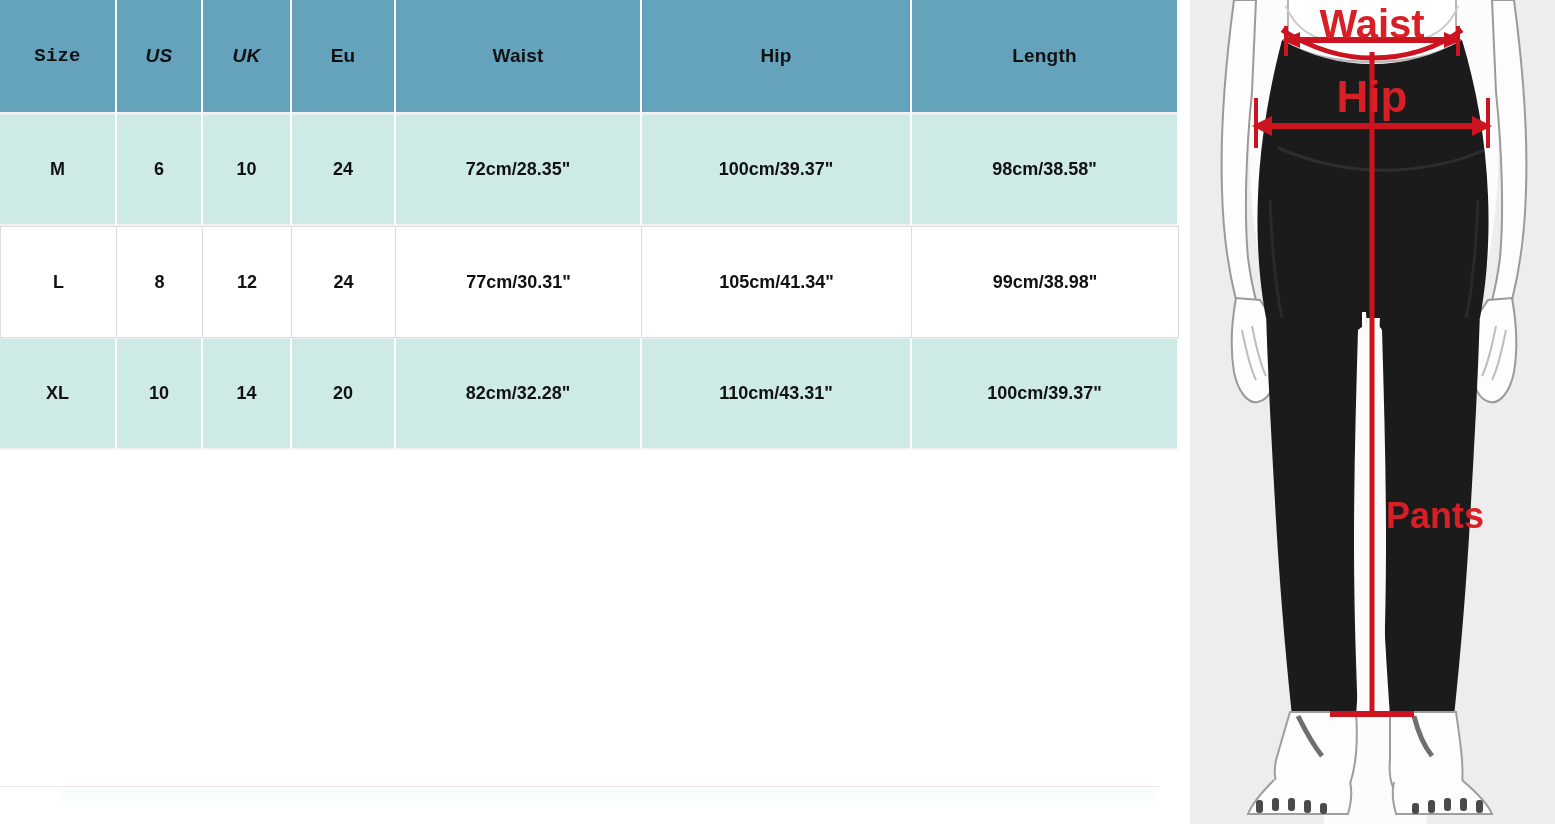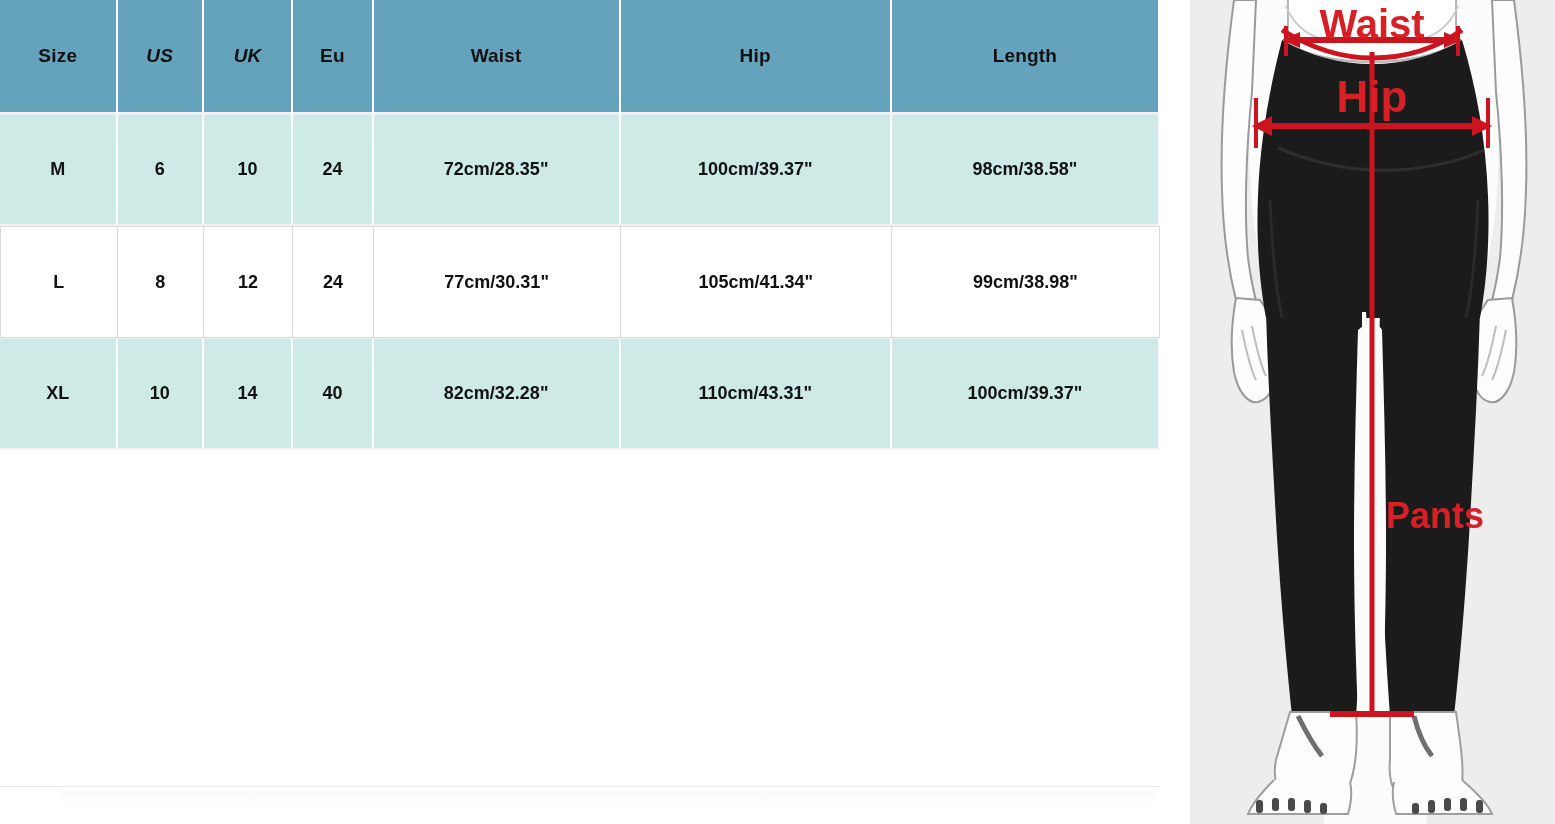--- a/index.html
+++ b/index.html
@@ -80,24 +80,24 @@
   }
 
   td.col-size  { width: 117px; }
   td.col-us    { width:  86px; }
   td.col-uk    { width:  89px; }
   td.col-eu    { width:  85px; }
   td.col-waist { width: 246px; }
   td.col-hip   { width: 270px; }
   td.col-length{ width: 267px; }
 
-  th.col-size  { width: 117px; }
+  th.col-size  { width: 117px; font-family: Liberation Mono, monospace; }
   th.col-us    { width:  86px; font-style: italic; }
   th.col-uk    { width:  89px; font-style: italic; }
-  th.col-eu    { width:  80px; }
+  th.col-eu    { width:  104px; }
   th.col-waist { width: 246px; }
   th.col-hip   { width: 270px; }
   th.col-length{ width: 267px; }
 
   .table-footline {
     position: absolute;
     left: 0;
     top: 786px;
     width: 1160px;
     height: 3px;
@@ -174,21 +174,21 @@
           <td class="col-uk">12</td>
           <td class="col-eu">24</td>
           <td class="col-waist">77cm/30.31"</td>
           <td class="col-hip">105cm/41.34"</td>
           <td class="col-length">99cm/38.98"</td>
         </tr>
         <tr class="row-alt">
           <td class="col-size">XL</td>
           <td class="col-us">10</td>
           <td class="col-uk">14</td>
-          <td class="col-eu">40</td>
+          <td class="col-eu">20</td>
           <td class="col-waist">82cm/32.28"</td>
           <td class="col-hip">110cm/43.31"</td>
           <td class="col-length">100cm/39.37"</td>
         </tr>
       </tbody>
     </table>
     <div class="table-footline"></div>
     <div class="table-footshade"></div>
   </div>
 

